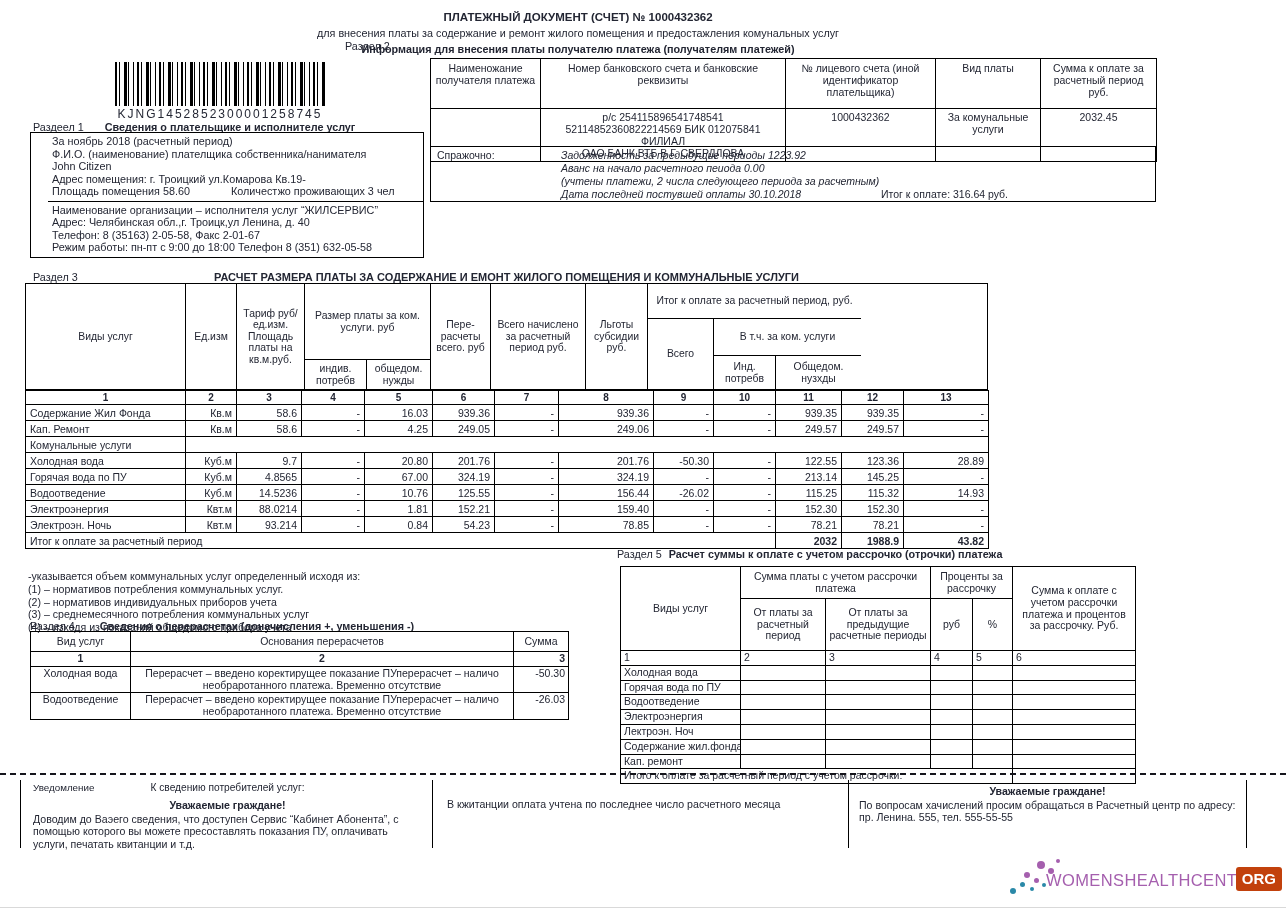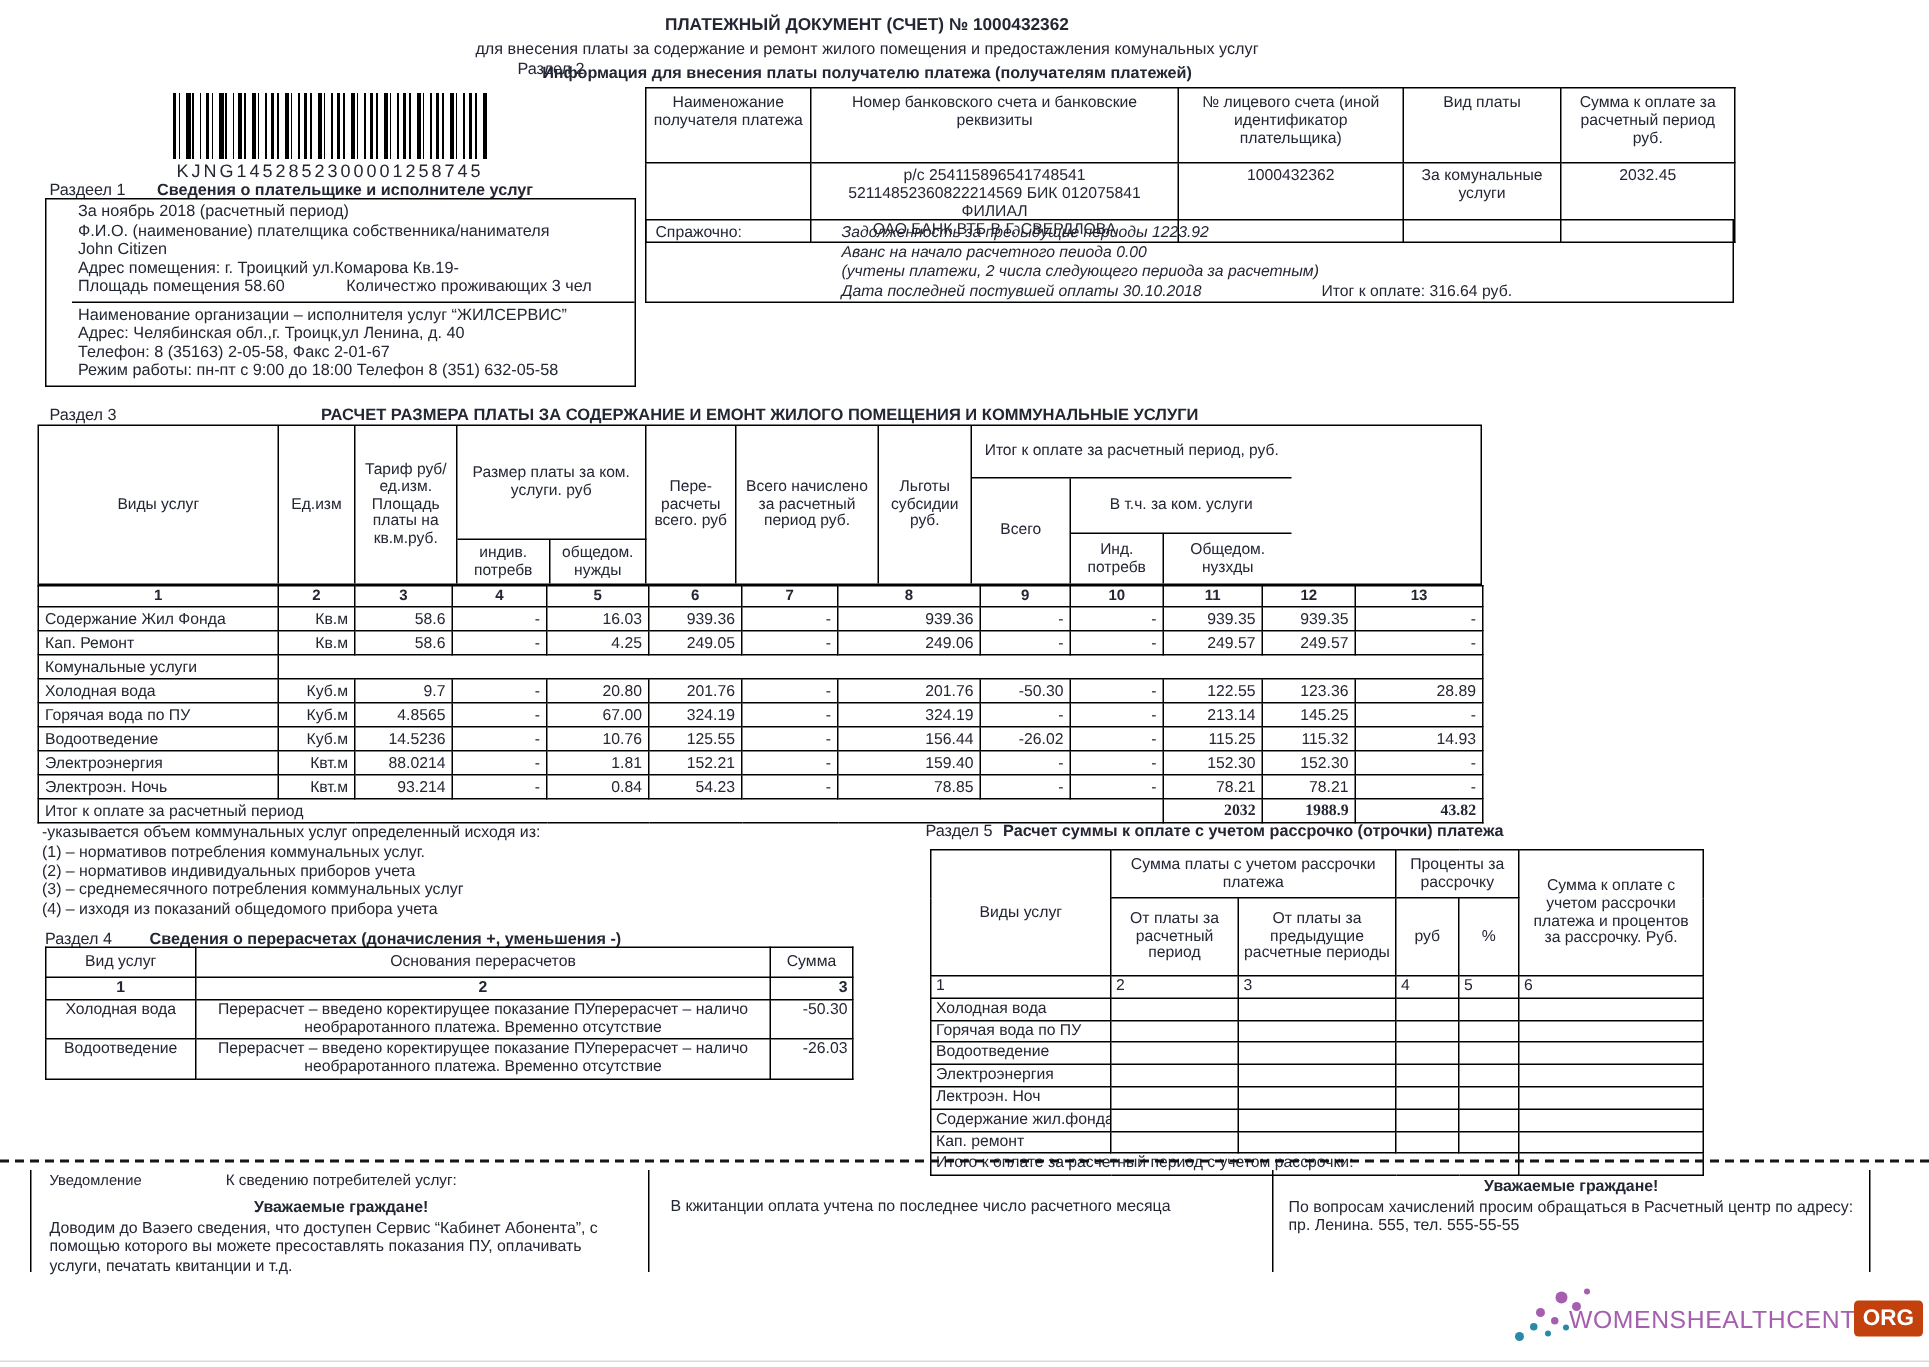--- a/index.html
+++ b/index.html
@@ -66,24 +66,24 @@
   .wg34{width:128px}.wg67{width:126px}.wg1113{width:213px}.wg1213{width:147px}
   .h52{height:52px}.h76{height:76px}.h35{height:35px}.h37{height:37px}
   .fill{flex:1}
 
   #calc-table { left:25px; top:390px; width:963px; border-collapse:collapse;
     table-layout:fixed; font-size:10.5px; }
   #calc-table td { border:1px solid #000; height:16px; padding:0 4px;
     text-align:right; white-space:nowrap; overflow:hidden; }
   #calc-table td:first-child { text-align:left; }
   #calc-table tr.numrow td { height:14px; text-align:center; font-weight:bold; font-size:10px; }
-  #calc-table td.b { font-weight:bold;font-family:Liberation Serif, serif; }
-
-  
-  #footnotes { left:28px; top:549px; font-size:10.6px; line-height:12.8px; }
+  #calc-table td.b { font-weight:bold; }
+
+  
+  #footnotes { left:28px; top:570px; font-size:10.6px; line-height:12.8px; }
 
   
   #sec4-caption { left:30px; top:620px; font-size:10.8px; }
   #sec4-caption .b { margin-left:22px; }
   #recalc-table { left:30px; top:631px; width:538px; border-collapse:collapse;
     table-layout:fixed; font-size:10.5px; line-height:11.8px; }
   #recalc-table td { border:1px solid #000; text-align:center; vertical-align:top; padding:1px 3px; }
   #recalc-table thead td { height:20px; vertical-align:middle; }
   #recalc-table tr.numrow td { height:13px; font-weight:bold; }
   #recalc-table tbody td:last-child { text-align:right; }

